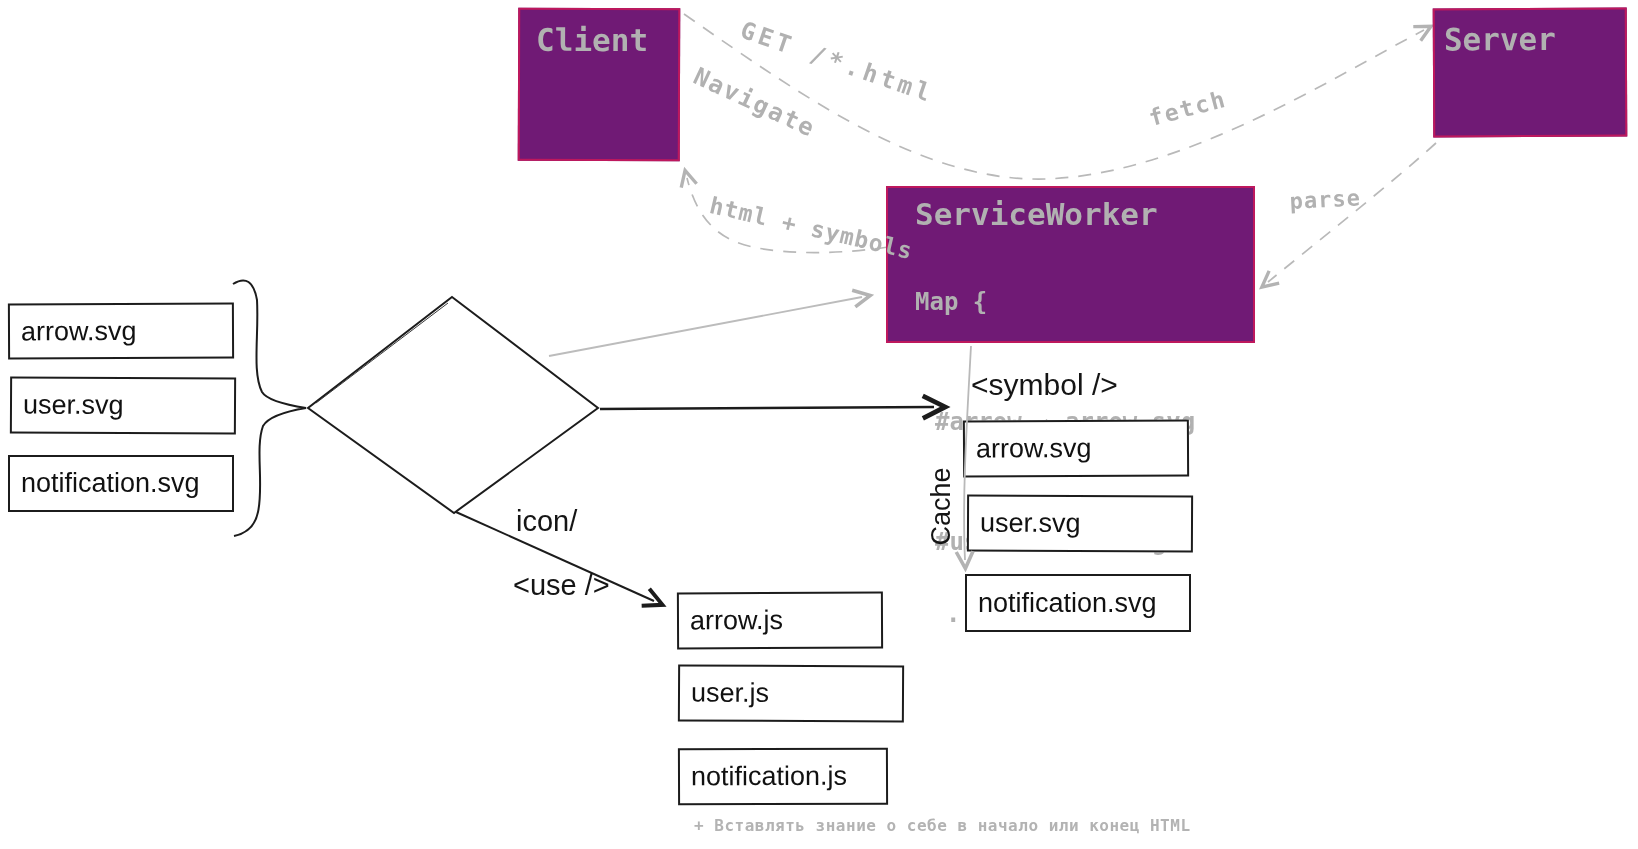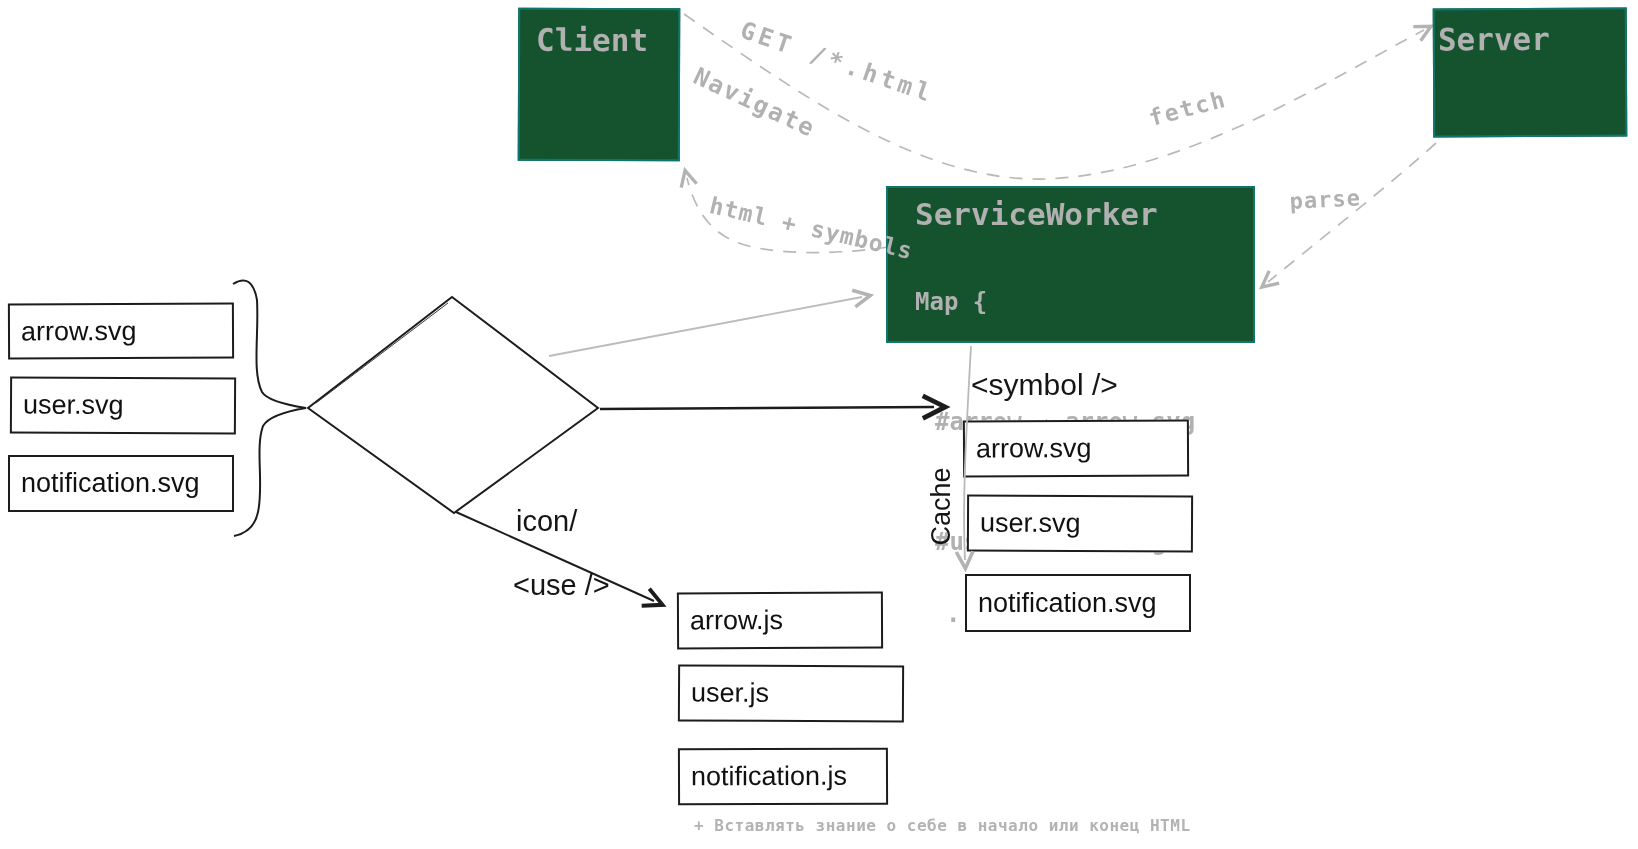--- a/index.html
+++ b/index.html
@@ -16,28 +16,28 @@
   #src-1{left:10px;top:377px;width:226px;height:57px;transform:rotate(0.3deg);}
   #src-2{left:8px;top:455px;width:226px;height:57px;}
   #sym-0{left:963px;top:420px;width:226px;height:57px;transform:rotate(-0.3deg);}
   #sym-1{left:967px;top:495px;width:226px;height:57px;transform:rotate(0.25deg);}
   #sym-2{left:965px;top:574px;width:226px;height:58px;}
   #js-0{left:677px;top:592px;width:206px;height:57px;transform:rotate(-0.25deg);}
   #js-1{left:678px;top:665px;width:226px;height:57px;transform:rotate(0.3deg);}
   #js-2{left:678px;top:748px;width:210px;height:57px;transform:rotate(-0.2deg);}
 
   
-  .gbox{position:absolute;z-index:2;box-sizing:border-box;border:2px solid #0f766e;background:#14532d;}
+  .gbox{position:absolute;z-index:2;box-sizing:border-box;border:2px solid #be185d;background:#701a75;}
   #client-box{left:518px;top:8px;width:162px;height:153px;transform:rotate(0.2deg);}
   #server-box{left:1433px;top:8px;width:194px;height:129px;transform:rotate(-0.25deg);}
   #sw-box{left:886px;top:186px;width:369px;height:157px;padding:8px 0 12px 27px;}
   .gtitle{font-family:"DejaVu Sans Mono",monospace;font-weight:700;font-size:31px;color:#b1b1b1;
           white-space:nowrap;}
   #client-box .gtitle{margin:12px 0 0 16px;}
-  #server-box .gtitle{margin:11px 0 0 3px;}
+  #server-box .gtitle{margin:11px 0 0 9px;}
   .map{margin-top:10px;font-family:"DejaVu Sans Mono",monospace;font-weight:600;font-size:24px;
        line-height:24px;color:#b1b1b1;white-space:pre;}
   .map .ind1{margin-left:20px;margin-top:48px;}
   .map .ind2{margin-left:31px;}
 
   
   .glabel{position:absolute;z-index:2;font-family:"DejaVu Sans Mono",monospace;font-weight:600;
           font-size:24px;color:#b1b1b1;white-space:nowrap;transform-origin:left top;}
   #get-label{left:746px;top:16px;transform:rotate(19deg);letter-spacing:4px;}
   #navigate-label{left:701px;top:62px;transform:rotate(25deg);letter-spacing:2px;}

